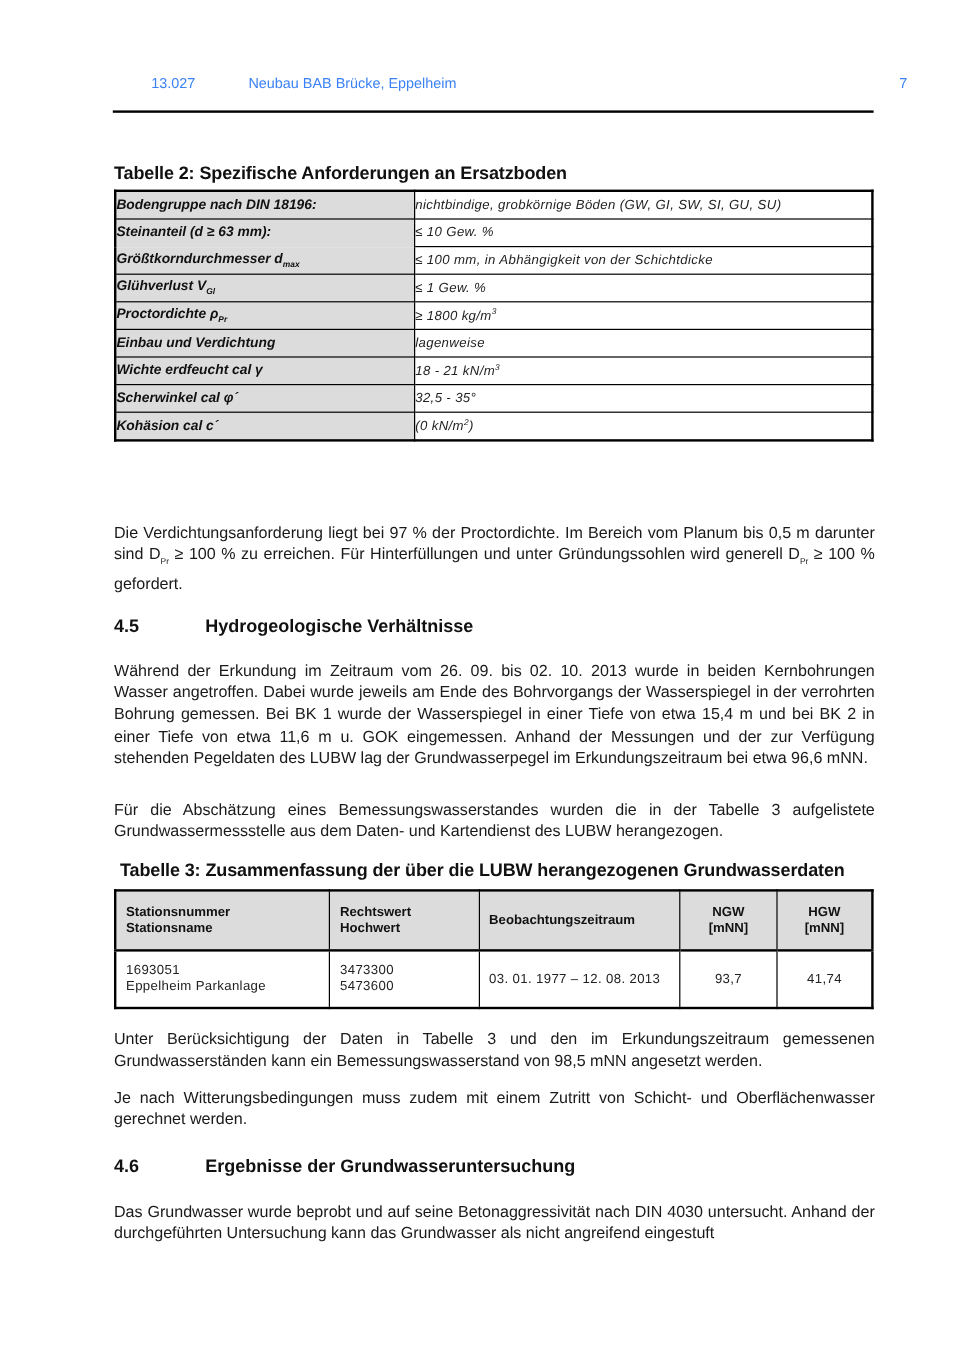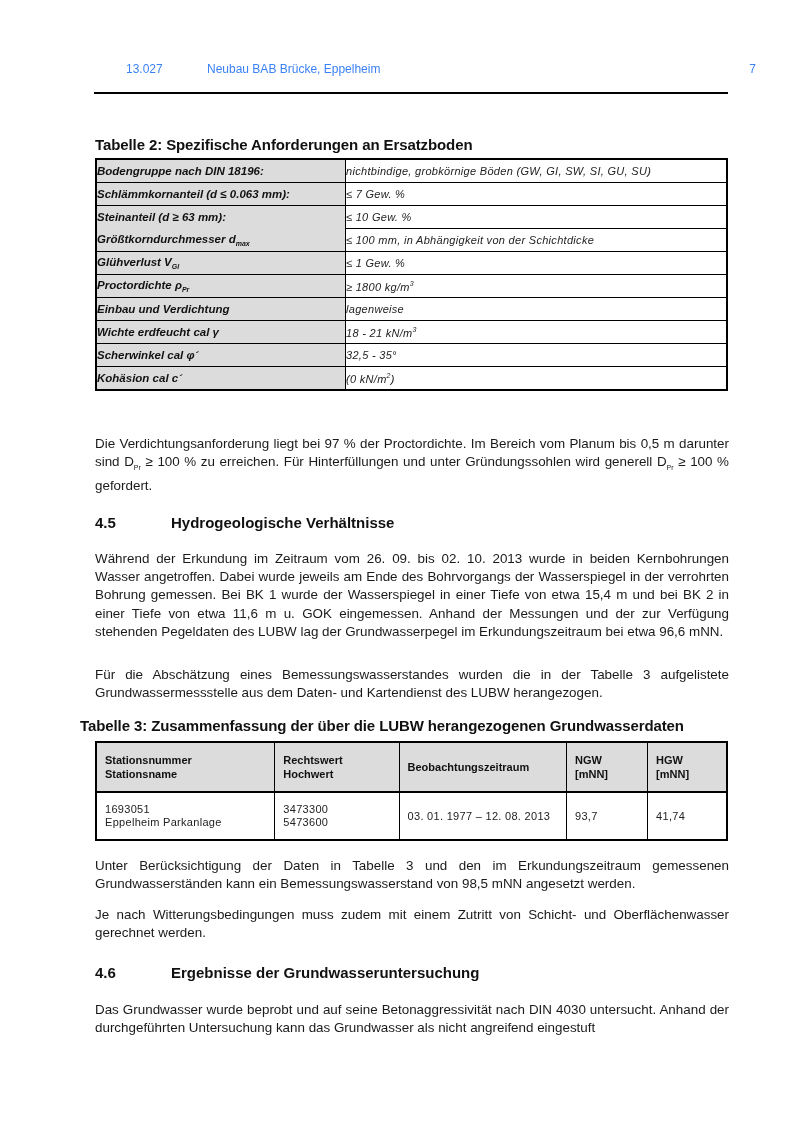--- a/index.html
+++ b/index.html
@@ -41,44 +41,40 @@
   }
   .h2 {
     position: absolute; left: 95px; font-size: 15px; font-weight: bold; color: #111;
   }
   .h2 .num { display: inline-block; width: 76px; }
   .t3 { left: 95px; top: 741px; width: 633px; border: 2px solid #000; }
   .t3 th, .t3 td {
     border: 1px solid #000; font-size: 11px; padding: 0 8px; vertical-align: middle;
   }
   .t3 th { background: #dcdcdc; height: 48px; text-align: left; font-weight: bold; line-height: 14px; }
-  .t3 th.c, .t3 td.c { text-align: left; }
+  .t3 th.c, .t3 td.c { text-align: center; }
   .t3 td { height: 46px; line-height: 13px; letter-spacing: 0.3px; color: #222; }
   .t3 tr.head th { border-bottom: 2px solid #000; }
 </style>
 </head>
 <body>
 
 <div class="header">
   <span class="docno">13.027</span>
   <span class="title">Neubau BAB Brücke, Eppelheim</span>
   <span class="page">7</span>
 </div>
 <div class="header-rule"></div>
 
 <div class="caption" style="left:95px; top:136px;">Tabelle 2: Spezifische Anforderungen an Ersatzboden</div>
 <table class="t2">
   <tbody>
       <tr>
     <td class="k">Bodengruppe nach DIN 18196:</td>
     <td class="v">nichtbindige, grobkörnige Böden (GW, GI, SW, SI, GU, SU)</td>
-  </tr>
-  <tr>
-    <td class="k">Schlämmkornanteil (d ≤ 0.063 mm):</td>
-    <td class="v">≤ 7 Gew. %</td>
   </tr>
   <tr>
     <td class="k nobottom">Steinanteil (d ≥ 63 mm):</td>
     <td class="v">≤ 10 Gew. %</td>
   </tr>
   <tr>
     <td class="k notop"><span>Größtkorndurchmesser d</span><sub>max</sub></td>
     <td class="v">≤ 100 mm, in Abhängigkeit von der Schichtdicke</td>
   </tr>
   <tr>
@@ -109,21 +105,21 @@
   </table>
 
 <div class="para" style="top:435px;"><span>Die Verdichtungsanforderung liegt bei 97 % der Proctordichte. Im Bereich vom Planum bis 0,5 m darunter sind D</span><sub>Pr</sub><span> ≥ 100 % zu erreichen. Für Hinterfüllungen und unter Gründungssohlen wird generell D</span><sub>Pr</sub><span> ≥ 100 % gefordert.</span></div>
 
 <div class="h2" style="top:514px;">
   <span class="num">4.5</span><span>Hydrogeologische Verhältnisse</span>
 </div>
 <div class="para" style="top:550px;">Während der Erkundung im Zeitraum vom 26. 09. bis 02. 10. 2013 wurde in beiden Kernbohrungen Wasser angetroffen. Dabei wurde jeweils am Ende des Bohrvorgangs der Wasserspiegel in der verrohrten Bohrung gemessen. Bei BK 1 wurde der Wasserspiegel in einer Tiefe von etwa 15,4 m und bei BK 2 in einer Tiefe von etwa 11,6 m u. GOK eingemessen. Anhand der Messungen und der zur Verfügung stehenden Pegeldaten des LUBW lag der Grundwasserpegel im Erkundungszeitraum bei etwa 96,6 mNN.</div>
 <div class="para" style="top:666px;">Für die Abschätzung eines Bemessungswasserstandes wurden die in der Tabelle 3 aufgelistete Grundwassermessstelle aus dem Daten- und Kartendienst des LUBW herangezogen.</div>
 
-<div class="caption" style="left:80px; top:717px;text-align:center;">Tabelle 3: Zusammenfassung der über die LUBW herangezogenen Grundwasserdaten</div>
+<div class="caption" style="left:100px; top:717px;text-align:center;">Tabelle 3: Zusammenfassung der über die LUBW herangezogenen Grundwasserdaten</div>
 <table class="t3">
   <tbody>
       <tr class="head">
     <th style="width:148px;"><span>Stationsnummer</span><br><span>Stationsname</span></th>
     <th style="width:98px;margin-top:44px;"><span>Rechtswert</span><br><span>Hochwert</span></th>
     <th style="width:138px;">Beobachtungszeitraum</th>
     <th class="c" style="width:58px;"><span>NGW</span><br><span>[mNN]</span></th>
     <th class="c" style="width:56px;"><span>HGW</span><br><span>[mNN]</span></th>
   </tr>
   <tr>

